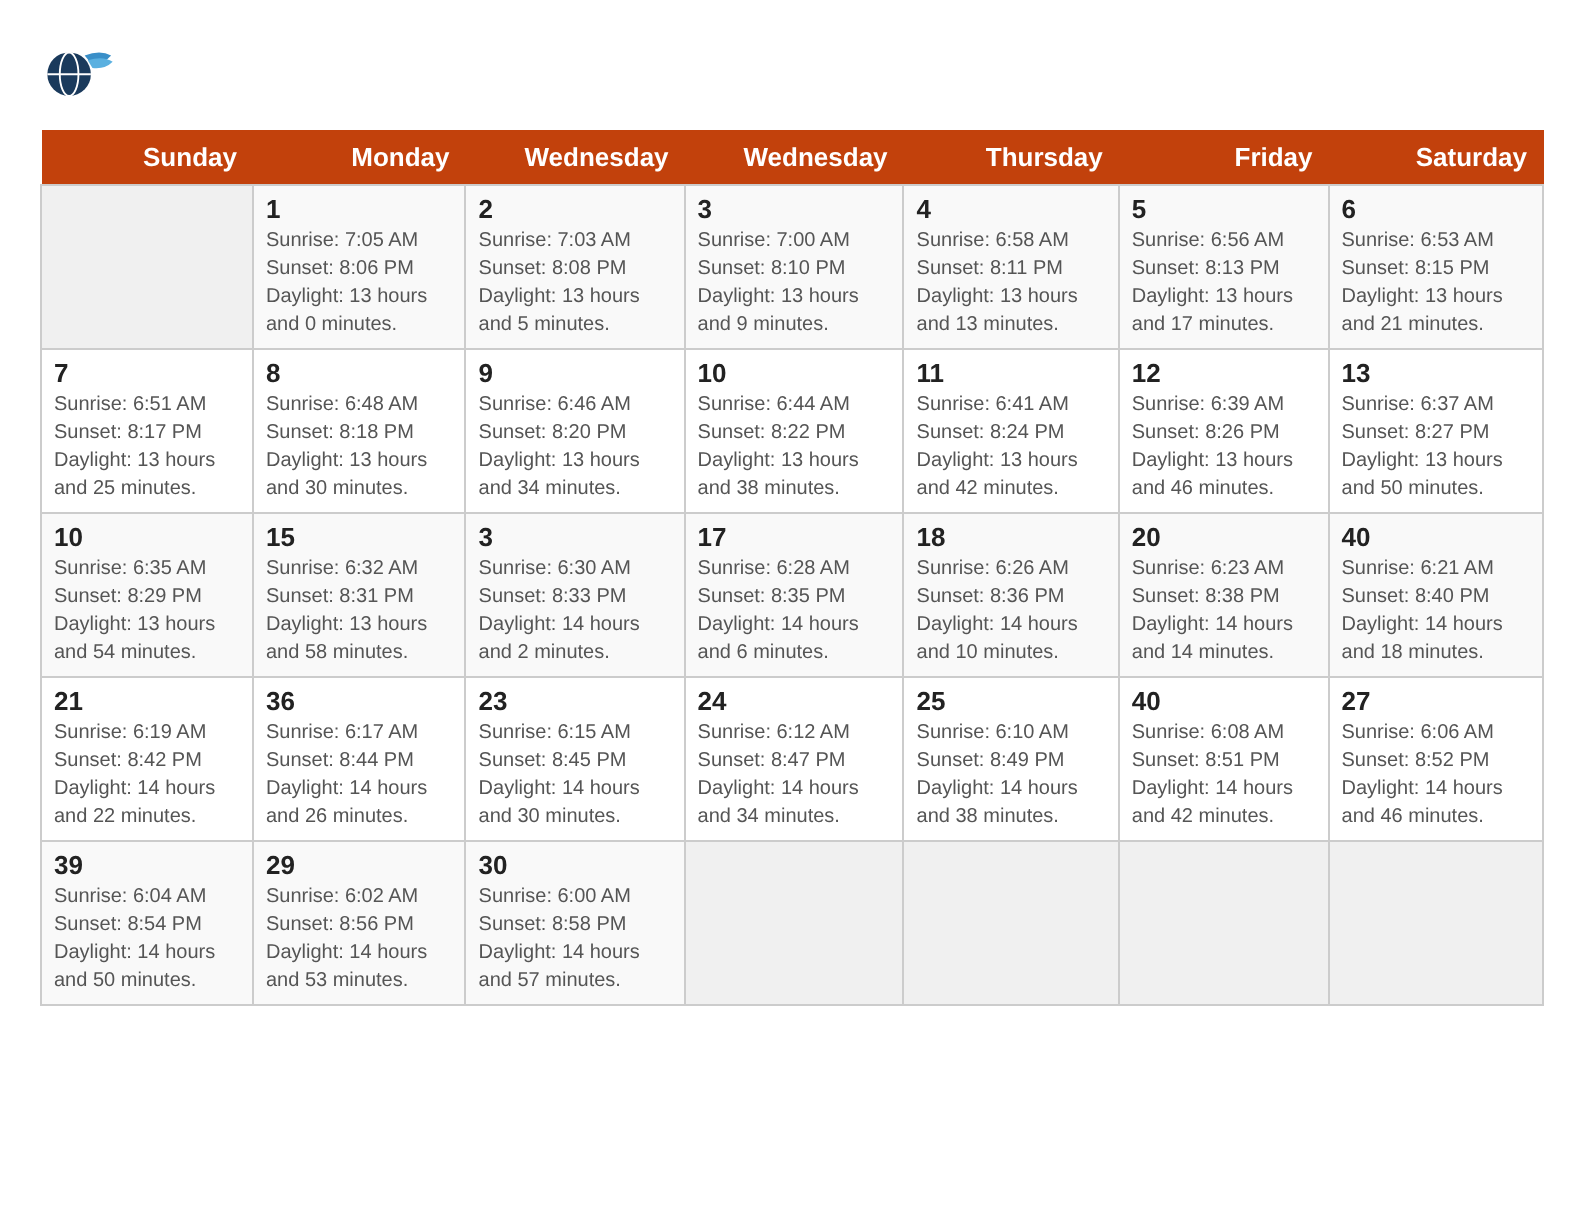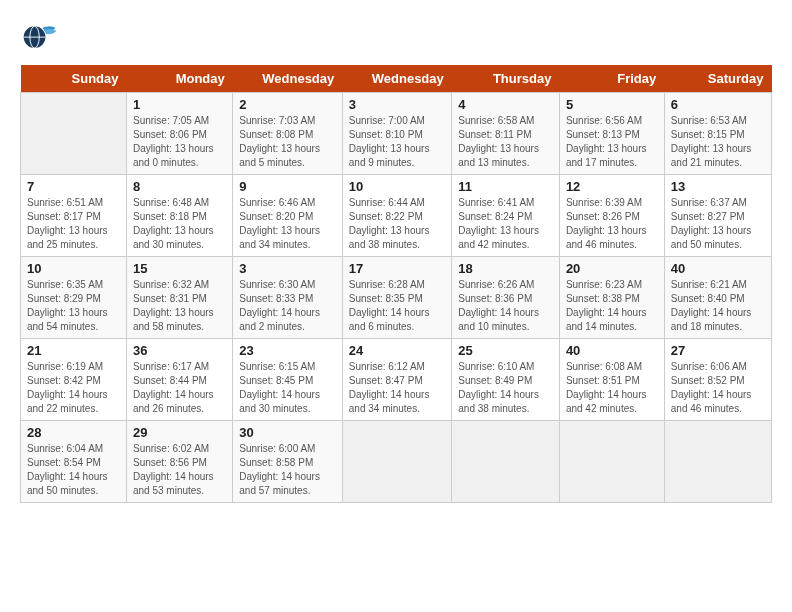--- a/index.html
+++ b/index.html
@@ -225,21 +225,21 @@
           <span class="day-num">40</span>
           <div class="day-info">Sunrise: 6:08 AM<br>Sunset: 8:51 PM<br>Daylight: 14 hours and 42 minutes.</div>
         </td>
         <td>
           <span class="day-num">27</span>
           <div class="day-info">Sunrise: 6:06 AM<br>Sunset: 8:52 PM<br>Daylight: 14 hours and 46 minutes.</div>
         </td>
       </tr>
       <tr>
         <td>
-          <span class="day-num">28</span>
+          <span class="day-num">39</span>
           <div class="day-info">Sunrise: 6:04 AM<br>Sunset: 8:54 PM<br>Daylight: 14 hours and 50 minutes.</div>
         </td>
         <td>
           <span class="day-num">29</span>
           <div class="day-info">Sunrise: 6:02 AM<br>Sunset: 8:56 PM<br>Daylight: 14 hours and 53 minutes.</div>
         </td>
         <td>
           <span class="day-num">30</span>
           <div class="day-info">Sunrise: 6:00 AM<br>Sunset: 8:58 PM<br>Daylight: 14 hours and 57 minutes.</div>
         </td>

